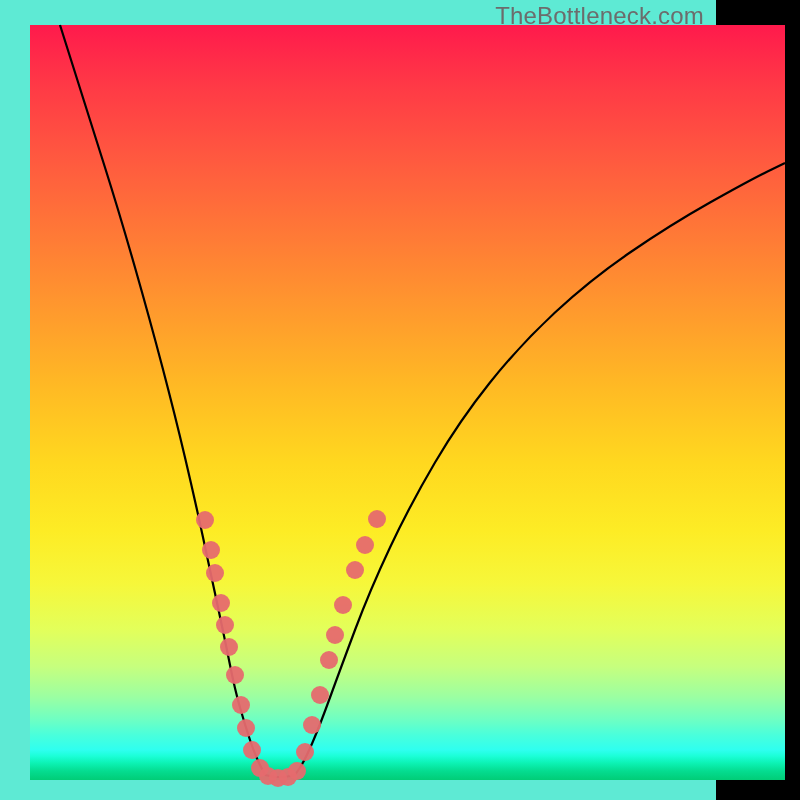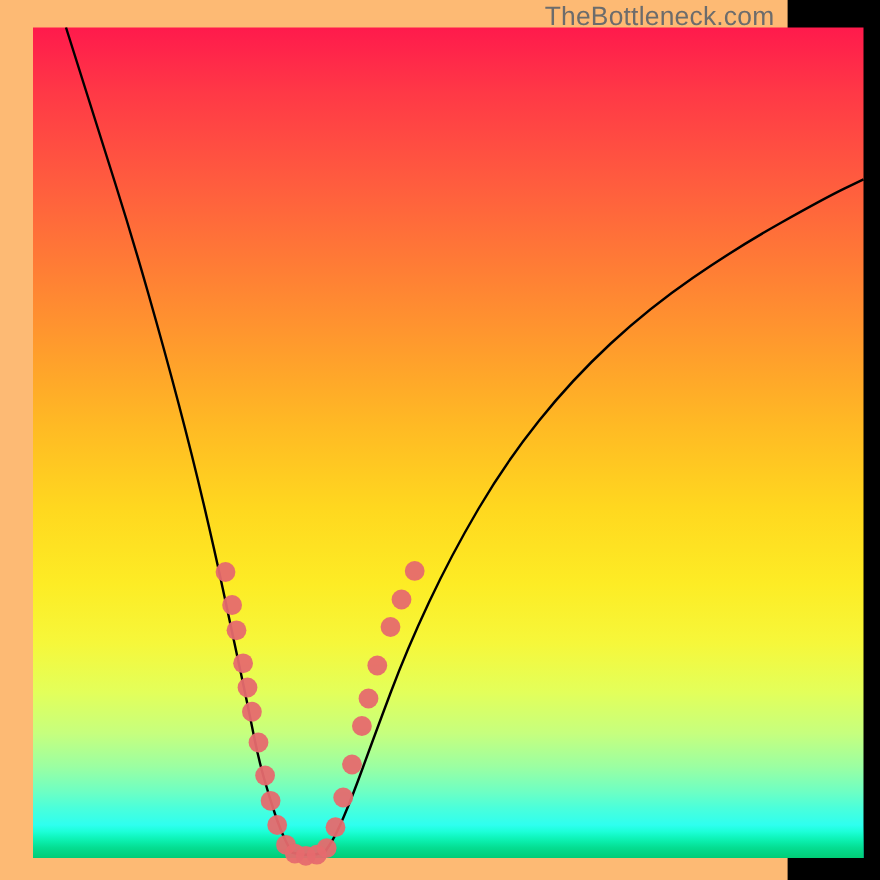--- a/index.html
+++ b/index.html
@@ -10,21 +10,21 @@
     overflow: hidden;
     background: #000;
     font-family: Arial, Helvetica, sans-serif;
   }
   .frame {
     position: absolute;
     left: 0;
     top: 0;
     width: 716px;
     height: 800px;
-    background: #fdba74;
+    background: #5eead4;
   }
   .plot {
     position: absolute;
     left: 30px;
     top: 25px;
     width: 755px;
     height: 755px;
     background: linear-gradient(to bottom,
       #ff1a4c 0%,
       #ff3946 8%,

